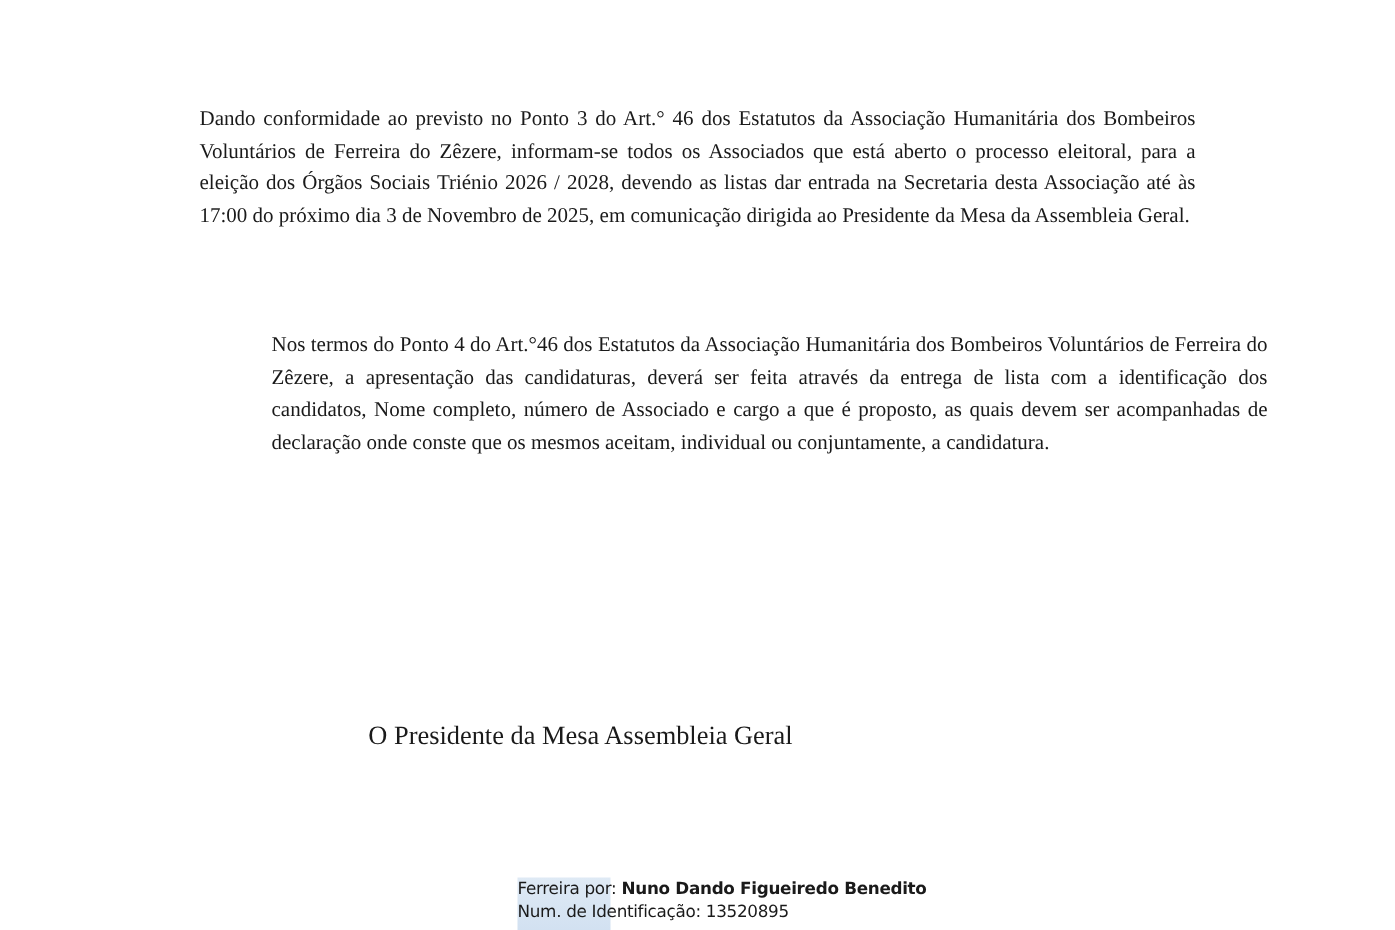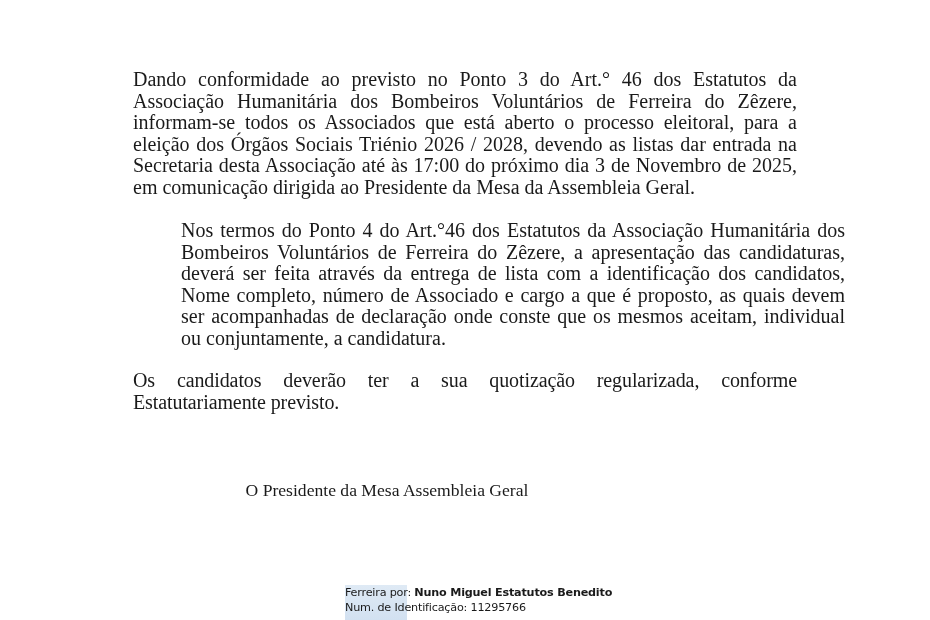--- a/index.html
+++ b/index.html
@@ -20,21 +20,21 @@
       left: 0;
       top: 0;
       width: 930px;
       height: 620px;
       background: #ffffff;
     }
     .para {
       position: absolute;
       left: 133px;
       width: 664px;
-      font-size: 20px;
+      font-size: 14px;
       line-height: 21.6px;
       text-align: justify;
       margin: 0;
     }
     .para-1 { top: 69px; }
     .para-2 { top: 220px; margin-left: 48px; }
     .para-3 { top: 370px; }
     .para-3 { letter-spacing: -0.1px; }
 
     .signature-title {
@@ -81,29 +81,28 @@
   </style>
 </head>
 <body>
 
 <div class="page">
 
   <p class="para para-1">Dando conformidade ao previsto no Ponto 3 do Art.° 46 dos Estatutos da Associação Humanitária dos Bombeiros Voluntários de Ferreira do Zêzere, informam-se todos os Associados que está aberto o processo eleitoral, para a eleição dos Órgãos Sociais Triénio 2026 / 2028, devendo as listas dar entrada na Secretaria desta Associação até às 17:00 do próximo  dia 3 de Novembro de 2025, em comunicação dirigida ao Presidente da Mesa da Assembleia Geral.</p>
 
   <p class="para para-2">Nos termos do Ponto 4 do Art.°46 dos Estatutos da Associação Humanitária dos Bombeiros Voluntários de Ferreira do Zêzere, a apresentação das candidaturas, deverá ser feita através da entrega de lista com a identificação dos candidatos, Nome completo, número de Associado e cargo a que é proposto, as quais devem ser acompanhadas  de declaração onde conste que os mesmos aceitam, individual ou conjuntamente, a candidatura.</p>
 
-  <p class="para para-3">Os candidatos deverão ter a sua quotização regularizada, conforme Estatutariamente previsto.</p>
 
   <p class="signature-title">O Presidente da Mesa Assembleia Geral</p>
 
   <div class="digital-sig">
     <div class="sig-stamp"></div>
     <div class="sig-line">
       <span>Ferreira por:</span>
-      <span class="sig-name">Nuno Miguel Estatutos Benedito</span>
+      <span class="sig-name">Nuno Dando Figueiredo Benedito</span>
     </div>
     <div class="sig-line">
       <span>Num. de Identificação:</span>
-      <span>11295766</span>
+      <span>13520895</span>
     </div>
   </div>
 
 </div>
 
 </body></html>

